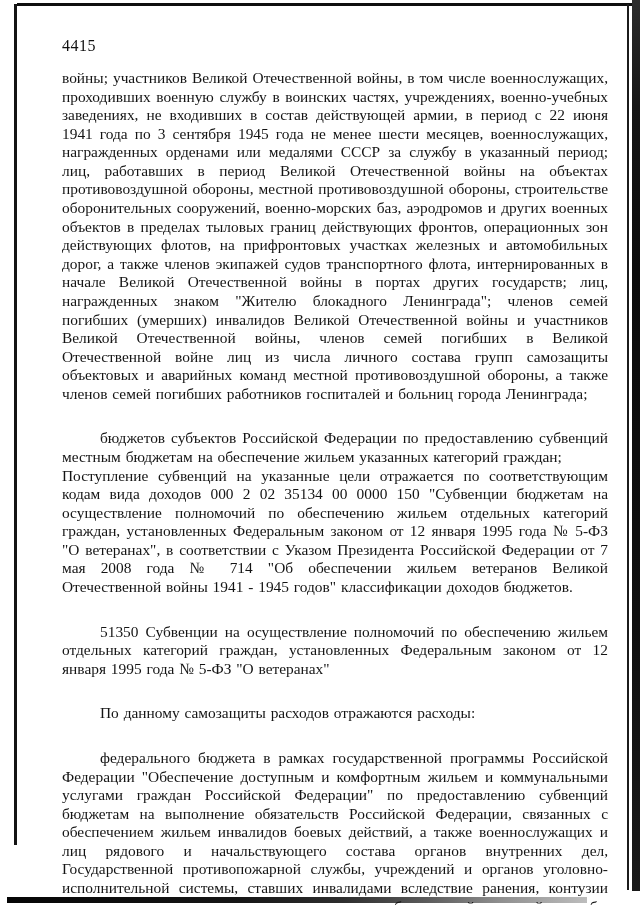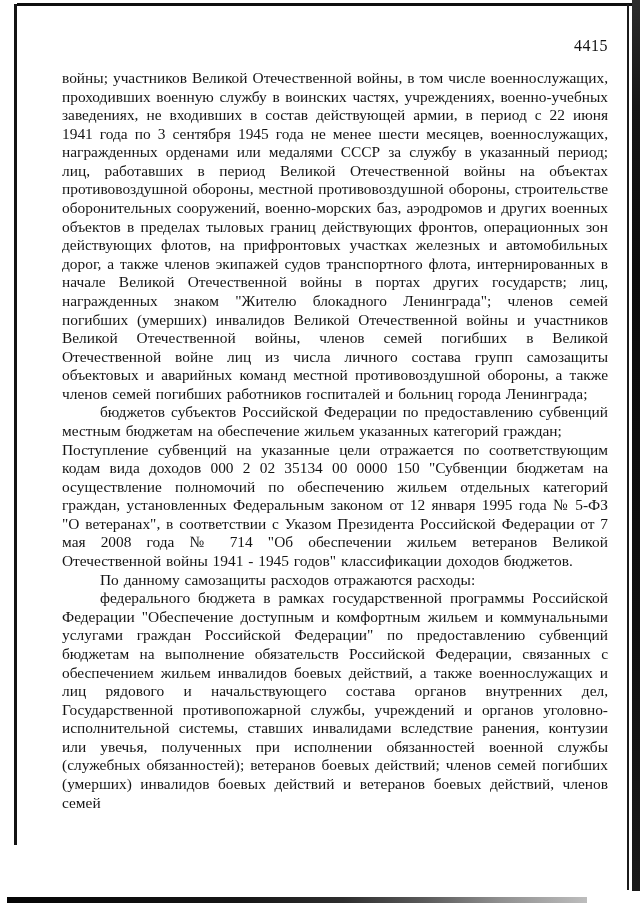--- a/index.html
+++ b/index.html
@@ -45,56 +45,58 @@
     position: absolute;
     left: 7px; top: 897px;
     width: 580px; height: 6px;
     background: linear-gradient(90deg, #050505 0%, #161616 40%, #2e2e2e 58%, #5a5a5a 72%, #8f8f8f 85%, #bdbdbd 100%);
   }
   
   .page-number {
     position: absolute;
     left: 62px; top: 37px;
     width: 546px;
-    text-align: right;
+    text-align: left;
     font-size: 16px;
     letter-spacing: 0.5px;
     color: #101010;
   }
   .text-block {
     position: absolute;
     left: 62px; top: 69px;
     width: 546px;
     font-size: 15.4px;
     line-height: 18.58px;
     text-align: justify;
     word-spacing: 1px;
   }
   .para {
     margin: 0;
     padding: 0;
   }
   .para.indent {
     text-indent: 38px;
+    margin-top: 26px;
   }
 </style>
 </head>
 <body>
 
 <div class="page">
 
   <div class="border-top"></div>
   <div class="border-left"></div>
   <div class="border-right-line"></div>
   <div class="scan-edge-right"></div>
   <div class="scan-edge-bottom"></div>
 
   <div class="page-number">4415</div>
 
   <div class="text-block">
     <p class="para">войны; участников Великой Отечественной войны, в том числе военнослужащих, проходивших военную службу в воинских частях, учреждениях, военно-учебных заведениях, не входивших в состав действующей армии, в период с 22 июня 1941 года по 3 сентября 1945 года не менее шести месяцев, военнослужащих, награжденных орденами или медалями СССР за службу в указанный период; лиц, работавших в период Великой Отечественной войны на объектах противовоздушной обороны, местной противовоздушной обороны, строительстве оборонительных сооружений, военно-морских баз, аэродромов и других военных объектов в пределах тыловых границ действующих фронтов, операционных зон действующих флотов, на прифронтовых участках железных и автомобильных дорог, а также членов экипажей судов транспортного флота, интернированных в начале Великой Отечественной войны в портах других государств; лиц, награжденных знаком "Жителю блокадного Ленинграда"; членов семей погибших (умерших) инвалидов Великой Отечественной войны и участников Великой Отечественной войны, членов семей погибших в Великой Отечественной войне лиц из числа личного состава групп самозащиты объектовых и аварийных команд местной противовоздушной обороны, а также членов семей погибших работников госпиталей и больниц города Ленинграда;</p>
     <p class="para indent">бюджетов субъектов Российской Федерации по предоставлению субвенций местным бюджетам на обеспечение жильем указанных категорий граждан;</p>
     <p class="para">Поступление субвенций на указанные цели отражается по соответствующим кодам вида доходов 000 2 02 35134 00 0000 150 "Субвенции бюджетам на осуществление полномочий по обеспечению жильем отдельных категорий граждан, установленных Федеральным законом от 12 января 1995 года № 5-ФЗ "О ветеранах", в соответствии с Указом Президента Российской Федерации от 7 мая 2008 года № 714 "Об обеспечении жильем ветеранов Великой Отечественной войны 1941 - 1945 годов" классификации доходов бюджетов.</p>
+    <p class="para indent">51350 Субвенции на осуществление полномочий по обеспечению жильем отдельных категорий граждан, установленных Федеральным законом от 12 января 1995 года № 5-ФЗ "О ветеранах"</p>
     <p class="para indent">По данному самозащиты расходов отражаются расходы:</p>
     <p class="para indent">федерального бюджета в рамках государственной программы Российской Федерации "Обеспечение доступным и комфортным жильем и коммунальными услугами граждан Российской Федерации" по предоставлению субвенций бюджетам на выполнение обязательств Российской Федерации, связанных с обеспечением жильем инвалидов боевых действий, а также военнослужащих и лиц рядового и начальствующего состава органов внутренних дел, Государственной противопожарной службы, учреждений и органов уголовно-исполнительной системы, ставших инвалидами вследствие ранения, контузии или увечья, полученных при исполнении обязанностей военной службы (служебных обязанностей); ветеранов боевых действий; членов семей погибших (умерших) инвалидов боевых действий и ветеранов боевых действий, членов семей</p>
   </div>
 
 </div>
 
 </body></html>

